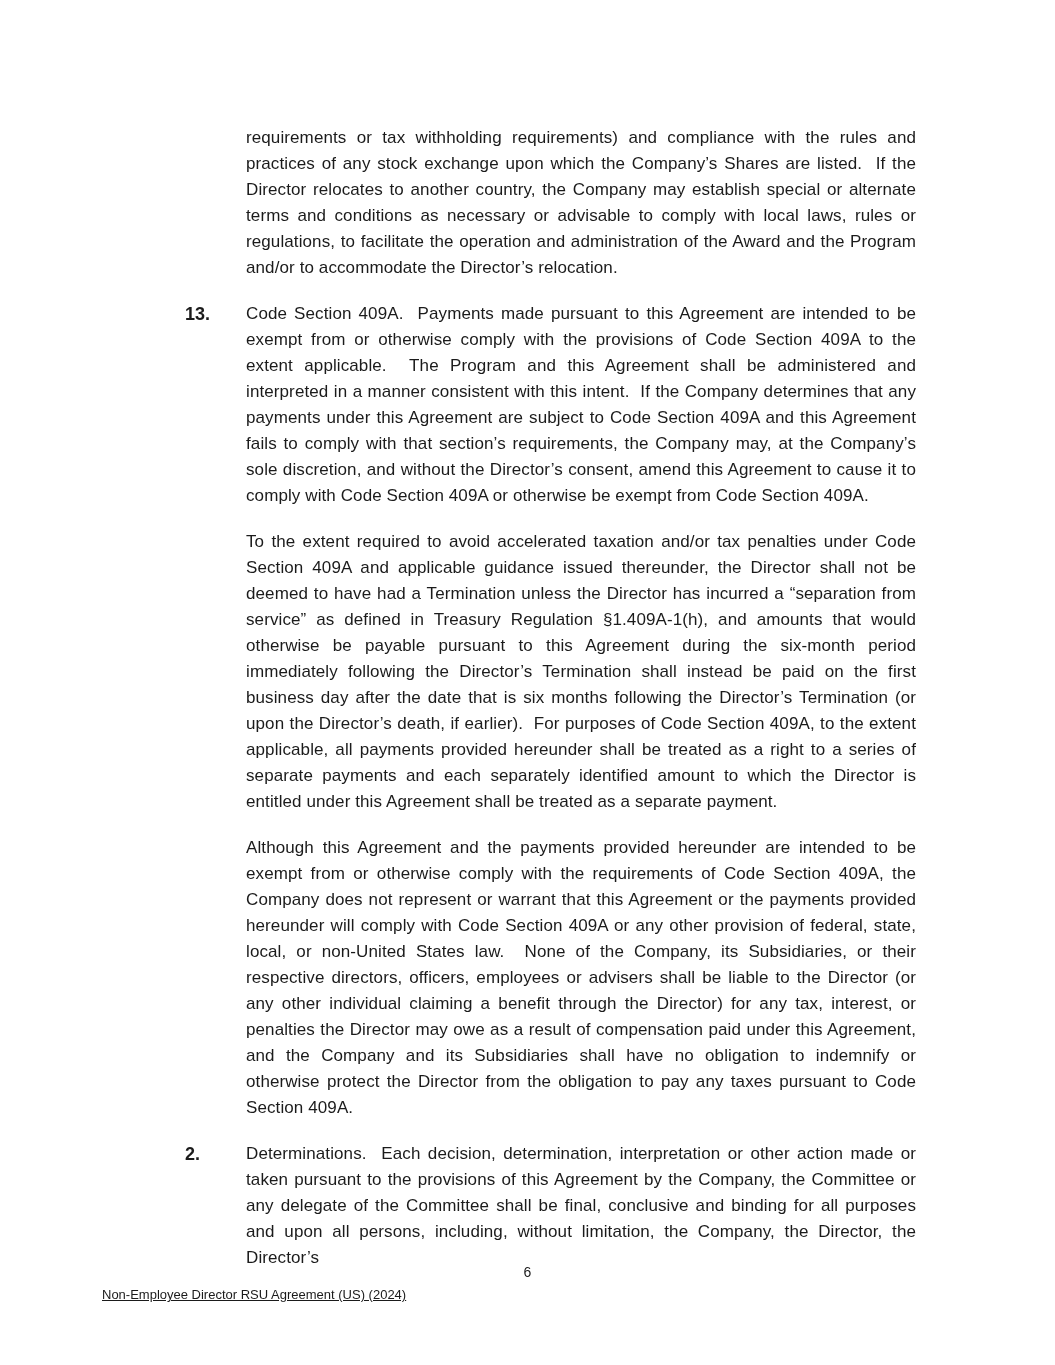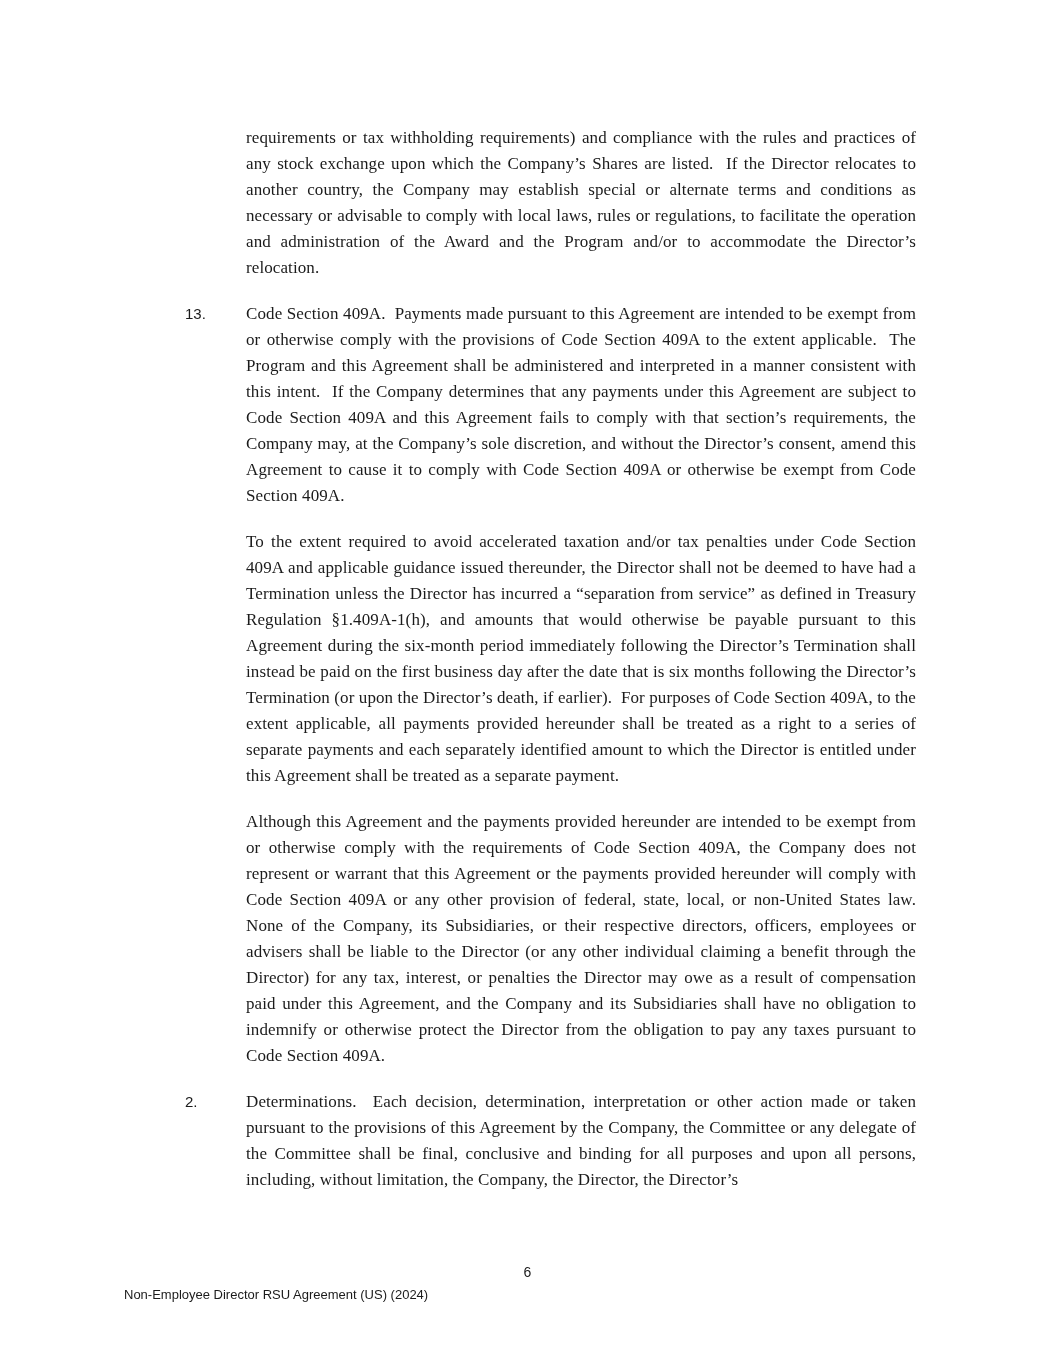--- a/index.html
+++ b/index.html
@@ -22,47 +22,48 @@
     left: 246px;
     width: 686px;
   }
   .para {
     margin: 0 16px 20px 0;
     font-size: 17px;
     line-height: 26px;
     text-align: justify;
     white-space: pre-wrap;
     letter-spacing: 0.1px;
-    font-family: Liberation Serif, serif;
   }
   .numbered {
     position: relative;
   }
   .num {
     position: absolute;
     left: -61px;
     top: 0;
-    font-size: 15px;
+    font-size: 18px;
     line-height: 26px;
+    font-weight: bold;
   }
   .page-number {
     position: absolute;
     top: 1263px;
     left: 0;
     width: 1055px;
     text-align: center;
     font-size: 14px;
     line-height: 18px;
   }
   .footer-label {
     position: absolute;
     top: 1286px;
-    left: 124px;
+    left: 102px;
     font-size: 13px;
     line-height: 17px;
+    text-decoration: underline;
   }
 </style>
 </head>
 <body>
 
 <div class="page">
   <div class="content">
 
     <p class="para">requirements or tax withholding requirements) and compliance with the rules and practices of any stock exchange upon which the Company’s Shares are listed.  If the Director relocates to another country, the Company may establish special or alternate terms and conditions as necessary or advisable to comply with local laws, rules or regulations, to facilitate the operation and administration of the Award and the Program and/or to accommodate the Director’s relocation.</p>
 

